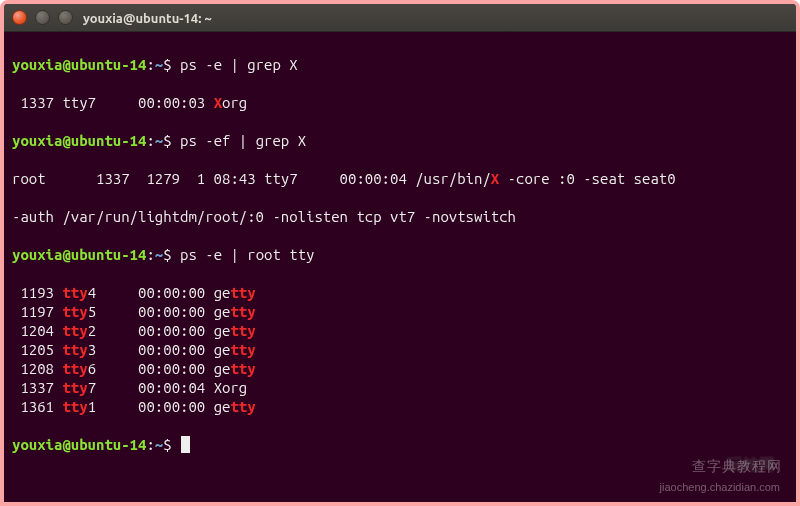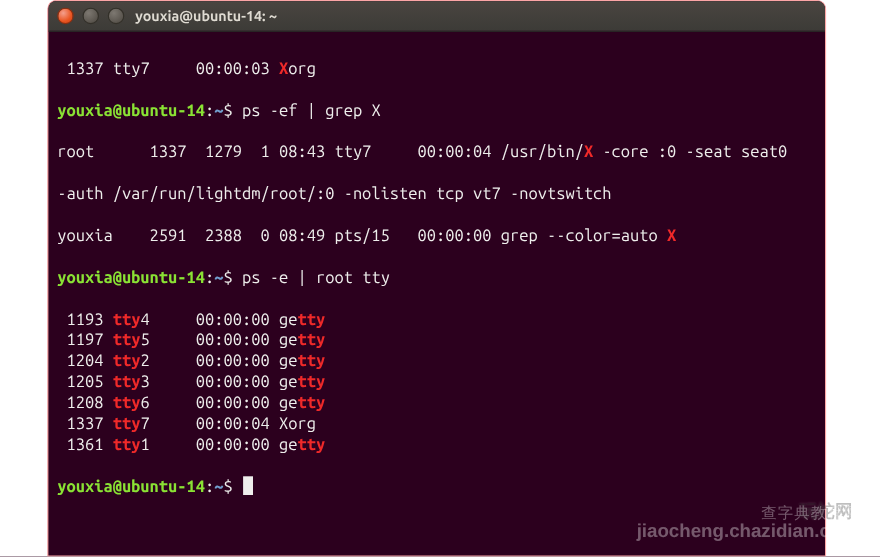--- a/index.html
+++ b/index.html
@@ -8,27 +8,26 @@
       height: 506px;
       background: #fff;
       font-family: 'Ubuntu Mono', 'DejaVu Sans Mono', 'Consolas', monospace;
       position: relative;
       overflow: hidden;
     }
     .window {
       position: absolute;
       top: 0;
       left: 0;
-      width: 708px;
+      width: 800px;
       height: 506px;
       background: #2c001e;
       border-radius: 8px 8px 0 0;
       overflow: hidden;
-      border: 1px solid #fca5a5;
-      margin-left: 43px;
+      border: 4px solid #fca5a5;
     }
     .titlebar {
       height: 28px;
       background: linear-gradient(to bottom, #4a4540 0%, #3c3b37 100%);
       display: flex;
       align-items: center;
       padding: 0 8px;
       border-bottom: 1px solid #2a2926;
     }
     .win-controls {
@@ -87,24 +86,23 @@
       font-size: 14px;
       color: rgba(255,255,255,0.35);
       pointer-events: none;
       letter-spacing: 1px;
     }
     .watermark2 {
       position: absolute;
       right: 20px;
       bottom: 13px;
       font-family: sans-serif;
-      font-size: 17px;
+      font-size: 11px;
       color: rgba(255,255,255,0.35);
       pointer-events: none;
-      font-weight: bold;
     }
     .watermark3 {
       position: absolute;
       right: 25px;
       bottom: 30px;
       font-family: Liberation Sans, sans-serif;
       font-size: 16px;
       font-weight: bold;
       color: rgba(0,0,0,0.25);
       text-shadow: 0 0 2px rgba(255,255,255,0.2);
@@ -119,25 +117,25 @@
   <div class="titlebar">
     <div class="win-controls">
       <div class="win-btn win-close"></div>
       <div class="win-btn win-min"></div>
       <div class="win-btn win-max"></div>
     </div>
     <div class="title-text">youxia@ubuntu-14: ~</div>
   </div>
 
   <div class="terminal-body">
+<div class="line"><span class="prompt-user">youxia@ubuntu-14</span><span class="out">:</span><span class="prompt-path">~</span><span class="prompt-dollar">$</span><span class="cmd"> </span><span class="cmd">ps -e | grep X</span></div>
 <div class="line"><span class="out"> 1337</span><span class="out"> </span><span class="out">tty7</span><span class="out">     </span><span class="out">00:00:03</span><span class="out"> </span><span class="hl">X</span><span class="out">org</span></div>
 <div class="line"><span class="prompt-user">youxia@ubuntu-14</span><span class="out">:</span><span class="prompt-path">~</span><span class="prompt-dollar">$</span><span class="cmd"> </span><span class="cmd">ps -ef | grep X</span></div>
 <div class="line"><span class="out">root      1337  1279  1 08:43 tty7     00:00:04 /usr/bin/</span><span class="hl">X</span><span class="out"> -core :0 -seat seat0</span></div>
 <div class="line"><span class="out">-auth /var/run/lightdm/root/:0 -nolisten tcp vt7 -novtswitch</span></div>
-<div class="line"><span class="out">youxia    2591  2388  0 08:49 pts/15   00:00:00 grep --color=auto </span><span class="hl">X</span></div>
 <div class="line"><span class="prompt-user">youxia@ubuntu-14</span><span class="out">:</span><span class="prompt-path">~</span><span class="prompt-dollar">$</span><span class="cmd"> </span><span class="cmd">ps -e | root tty</span></div>
 <div id="pstty-rows"><div class="line"><span class="out"> 1193</span><span class="out"> </span><span class="hl">tty</span><span class="out">4</span><span class="out">     </span><span class="out">00:00:00</span><span class="out"> </span><span class="out">ge</span><span class="hl">tty</span><span class="out"></span></div><div class="line"><span class="out"> 1197</span><span class="out"> </span><span class="hl">tty</span><span class="out">5</span><span class="out">     </span><span class="out">00:00:00</span><span class="out"> </span><span class="out">ge</span><span class="hl">tty</span><span class="out"></span></div><div class="line"><span class="out"> 1204</span><span class="out"> </span><span class="hl">tty</span><span class="out">2</span><span class="out">     </span><span class="out">00:00:00</span><span class="out"> </span><span class="out">ge</span><span class="hl">tty</span><span class="out"></span></div><div class="line"><span class="out"> 1205</span><span class="out"> </span><span class="hl">tty</span><span class="out">3</span><span class="out">     </span><span class="out">00:00:00</span><span class="out"> </span><span class="out">ge</span><span class="hl">tty</span><span class="out"></span></div><div class="line"><span class="out"> 1208</span><span class="out"> </span><span class="hl">tty</span><span class="out">6</span><span class="out">     </span><span class="out">00:00:00</span><span class="out"> </span><span class="out">ge</span><span class="hl">tty</span><span class="out"></span></div><div class="line"><span class="out"> 1337</span><span class="out"> </span><span class="hl">tty</span><span class="out">7</span><span class="out">     </span><span class="out">00:00:04</span><span class="out"> </span><span class="out">Xorg</span><span class="out"></span></div><div class="line"><span class="out"> 1361</span><span class="out"> </span><span class="hl">tty</span><span class="out">1</span><span class="out">     </span><span class="out">00:00:00</span><span class="out"> </span><span class="out">ge</span><span class="hl">tty</span><span class="out"></span></div></div>
 <div class="line"><span class="prompt-user">youxia@ubuntu-14</span><span class="out">:</span><span class="prompt-path">~</span><span class="prompt-dollar">$</span><span class="cmd"> </span><span class="cursor"></span></div>
   </div>
 </div>
 
 <div class="watermark3">玩蛇网</div>
 <div class="watermark1">查字典教程网</div>
 <div class="watermark2">jiaocheng.chazidian.com</div>
 

